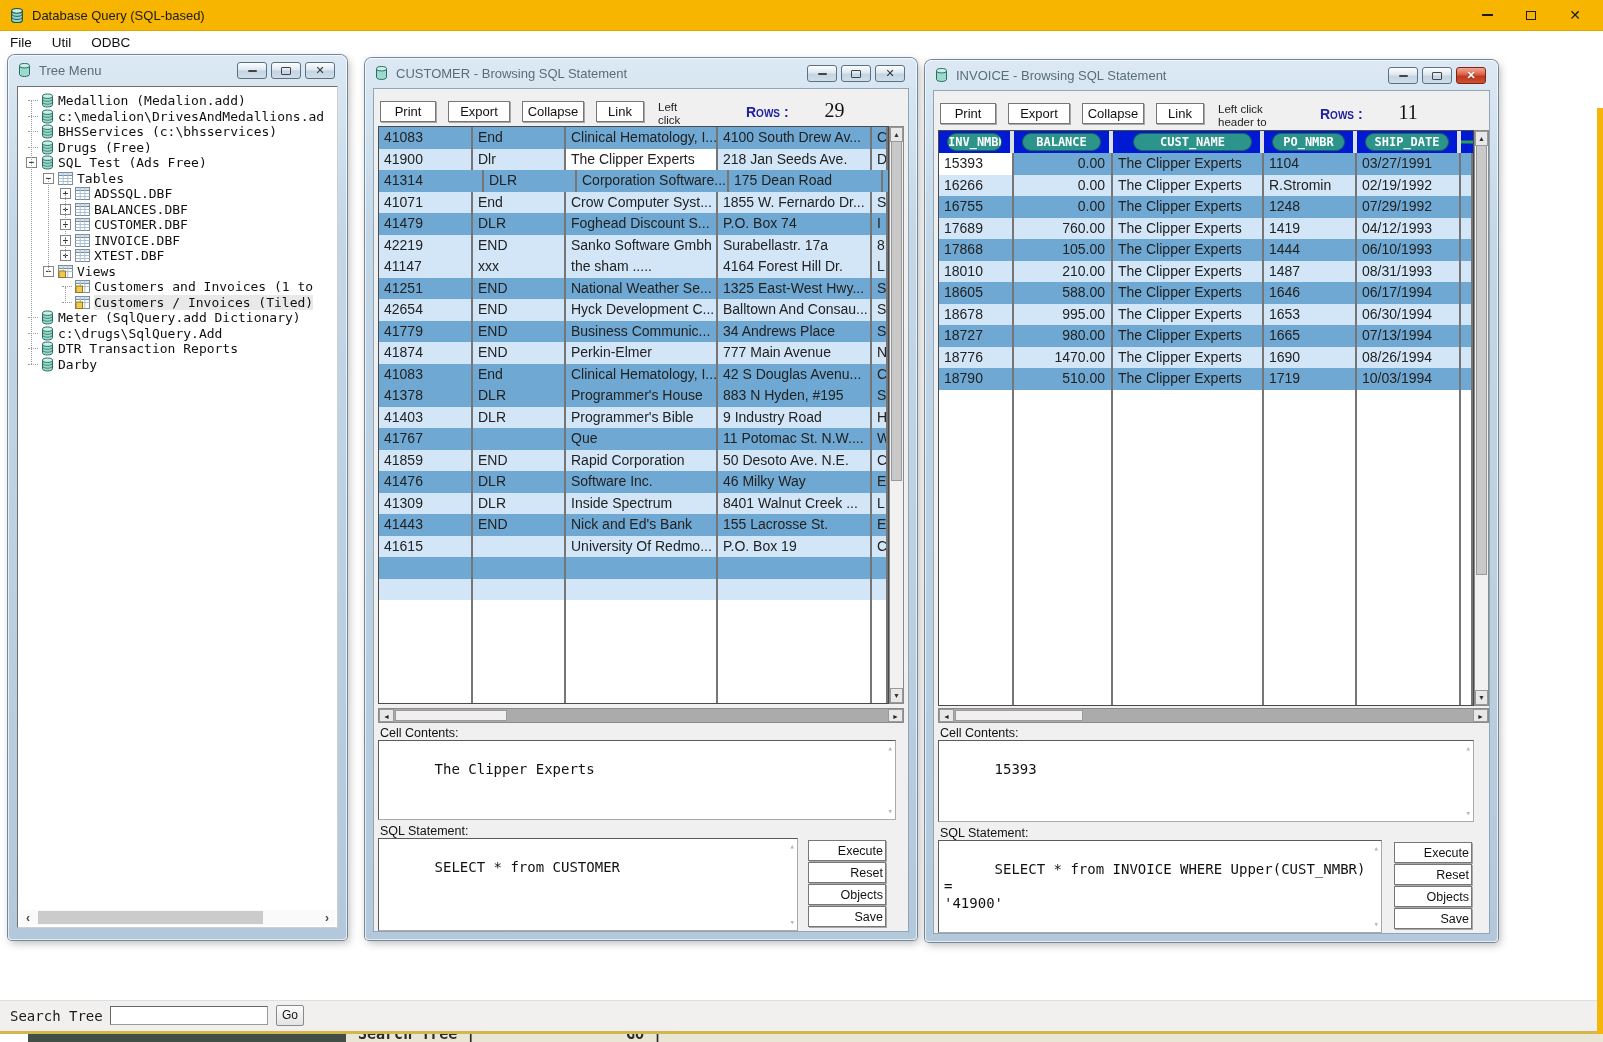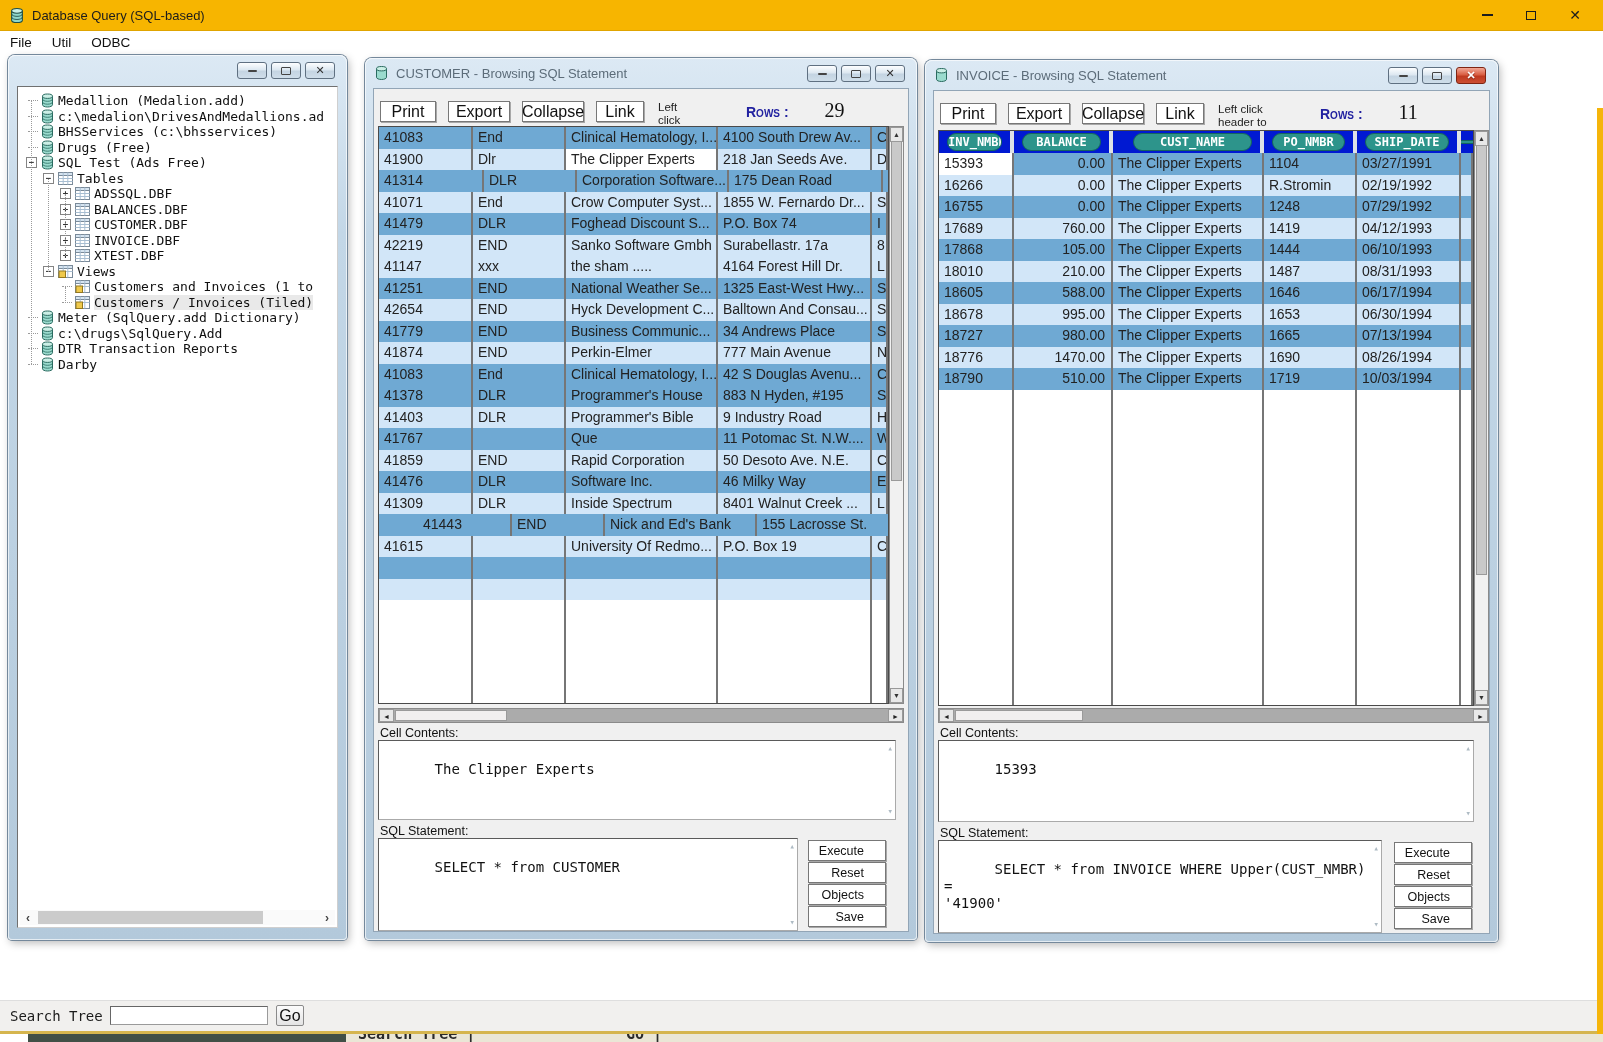--- a/index.html
+++ b/index.html
@@ -47,21 +47,21 @@
   .t-icon{margin:0 4px 0 1px;display:flex;flex:none;}
   .t-label.sel{background:#e9e9e9;}
   .spine{position:absolute;border-left:1px dotted #9a9a9a;width:0;}
   .tree-hsb{position:absolute;left:2px;right:2px;bottom:2px;height:15px;background:#fafafa;
             display:flex;align-items:center;font-size:12px;color:#444;}
   .tree-hsb .tharr{width:16px;text-align:center;font-weight:bold;}
   .tree-hsb .thumb{position:absolute;left:18px;width:225px;top:1px;bottom:1px;background:#cbcbcb;}
   
   .toolbar{position:absolute;top:12px;left:6px;display:flex;gap:12px;align-items:flex-start;}
   .tbtn{height:21px;background:#fff;border:1px solid #777;box-shadow:inset 1px 1px 0 #fff,1px 1px 0 #a8a8a8;
-        display:flex;align-items:center;justify-content:center;font-size:16px;color:#111;
+        display:flex;align-items:center;justify-content:center;font-size:13px;color:#111;
         box-sizing:border-box;flex:none;}
   .hint{font-size:11.5px;line-height:13px;color:#222;height:30px;overflow:hidden;margin-left:2px;flex:none;}
   .rows-label{font-weight:bold;font-variant:small-caps;font-size:14px;color:#2121A0;margin-top:3px;flex:none;}
   .rows-value{font-family:"Liberation Serif",serif;font-size:20px;color:#111;margin-top:-2px;flex:none;}
   .grid{position:absolute;border:1px solid #4a4a4a;background:#fff;display:flex;flex-direction:column;
         overflow:hidden;box-sizing:border-box;}
   .g-header{display:flex;height:22px;flex:none;background:#e8e8e8;}
   .g-hcell{background:#0019D2;height:22px;display:flex;align-items:center;box-sizing:border-box;
            border-right:4px solid #dde1e6;overflow:hidden;flex:none;justify-content:center;}
   .g-hcell:last-child{border-right:none;}
@@ -89,31 +89,31 @@
             line-height:13px;background:#e8e8e8;border:1px solid #999;box-sizing:border-box;}
   .hsb .arr.lf{left:0;} .hsb .arr.rt{right:0;}
   .hsb .hthumb{position:absolute;top:1px;bottom:1px;background:#f1efef;border:1px solid #9a9a9a;box-sizing:border-box;}
   .field-label{position:absolute;font-size:12.5px;color:#111;}
   .txtbox{position:absolute;background:#fff;border:1px solid #aaa;border-top-color:#5a5a5a;border-left-color:#5a5a5a;
           box-sizing:border-box;font-family:"DejaVu Sans Mono",monospace;font-size:14px;line-height:17px;
           color:#111;padding:3px 14px 3px 5px;white-space:pre-wrap;}
   .spin{position:absolute;right:2px;font-size:9px;color:#aebbc4;line-height:9px;}
   .abtn{position:absolute;width:78px;height:21px;background:#fff;border:1px solid #777;
         box-shadow:inset 1px 1px 0 #fff,1px 1px 0 #a8a8a8;font-size:12.5px;color:#111;text-align:right;
-        padding:3px 21px 0 0;box-sizing:border-box;}
+        padding:3px 2px 0 0;box-sizing:border-box;}
   
   .searchbar{position:absolute;left:0;top:1000px;width:1603px;height:31px;background:#f1f0ee;
              border-top:1px solid #dedede;}
   .searchbar .slabel{position:absolute;left:10px;top:7px;font-family:"DejaVu Sans Mono",monospace;
                      font-size:14px;color:#1b1b1b;}
   .searchbar input{position:absolute;left:110px;top:5px;width:158px;height:19px;border:1px solid #9a9a9a;
                    border-top-color:#666;border-left-color:#666;box-sizing:border-box;padding:0 3px;
                    font-size:13px;}
   .go-btn{position:absolute;left:276px;top:4px;width:28px;height:21px;background:linear-gradient(#fcfcfc,#e4e4e4);
-          border:1px solid #8a8a8a;box-sizing:border-box;font-size:16px;color:#111;text-align:center;
+          border:1px solid #8a8a8a;box-sizing:border-box;font-size:12px;color:#111;text-align:center;
           line-height:19px;border-radius:2px;}
   .gold-line{position:absolute;left:0;top:1031px;width:1603px;height:3px;background:#D5B54E;}
   .bottom-strip{position:absolute;left:0;top:1034px;width:1603px;height:8px;background:#EAE6D6;overflow:hidden;margin-left:28px;}
   .bottom-strip .darkblock{position:absolute;left:0;top:0;width:318px;height:8px;background:#414F46;}
   .bottom-strip .frag{position:absolute;top:-9px;font-family:"DejaVu Sans Mono",monospace;font-weight:bold;
                       font-size:15px;color:#2b2b2b;white-space:nowrap;}
   .gold-strip{position:absolute;left:1597px;top:108px;width:6px;height:926px;background:#F5B50A;}
 </style>
 </head>
 <body>
@@ -138,20 +138,29 @@
     <span>✕</span>
   </div>
 
 <div class="menubar">
   <span class="menu-item">File</span>
   <span class="menu-item">Util</span>
   <span class="menu-item">ODBC</span>
 </div>
 
 <div class="mdi" style="left:8px;top:55px;width:339px;height:885px;">
+  <div class="mdi-title">
+    <span class="wicon">
+      <svg width="13" height="16" viewBox="0 0 13 15">
+          <path d="M1.5 3.2v8.6c0 1.2 2.2 2.2 5 2.2s5-1 5-2.2V3.2" fill="#9ADBCE" stroke="#2A6B60"></path>
+          <ellipse cx="6.5" cy="3.2" rx="5" ry="2.2" fill="#CBEFE6" stroke="#2A6B60"></ellipse>
+        </svg>
+    </span>
+    <span class="wtext">Tree Menu</span>
+  </div>
   <div class="mdi-ctls">
     <div class="cbtn">
         <span class="m"></span>
       </div>
     <div class="cbtn">
         <span class="x"></span>
       </div>
     <div class="cbtn">
         <span>✕</span>
       </div>
@@ -548,21 +557,21 @@
           <div class="g-cell" style="width: 16px;">E</div>
         </div>
         <div class="g-row light">
           <div class="g-cell" style="width: 94px;">41309</div>
           <div class="g-cell" style="width: 93px;">DLR</div>
           <div class="g-cell" style="width: 152px;">Inside Spectrum</div>
           <div class="g-cell" style="width: 154px;">8401 Walnut Creek ...</div>
           <div class="g-cell" style="width: 16px;">L</div>
         </div>
         <div class="g-row med">
-          <div class="g-cell" style="width: 94px; margin-left: 39px;">41443</div>
+          <div class="g-cell" style="width: 94px;">41443</div>
           <div class="g-cell" style="width: 93px;">END</div>
           <div class="g-cell" style="width: 152px;">Nick and Ed's Bank</div>
           <div class="g-cell" style="width: 154px;">155 Lacrosse St.</div>
           <div class="g-cell" style="width: 16px;">E</div>
         </div>
         <div class="g-row light">
           <div class="g-cell" style="width: 94px;">41615</div>
           <div class="g-cell" style="width: 93px;"></div>
           <div class="g-cell" style="width: 152px;">University Of Redmo...</div>
           <div class="g-cell" style="width: 154px;">P.O. Box 19</div>

